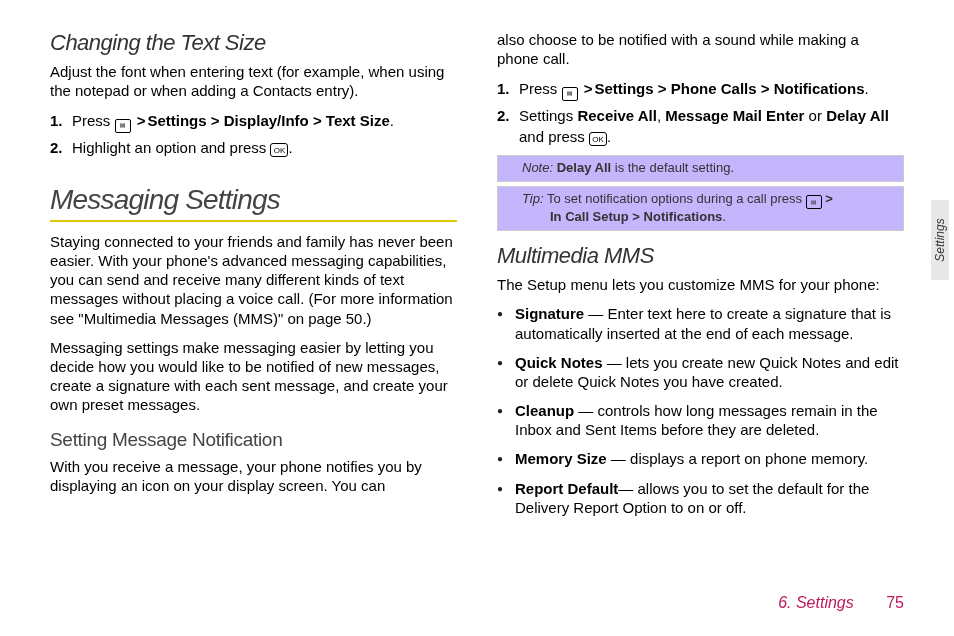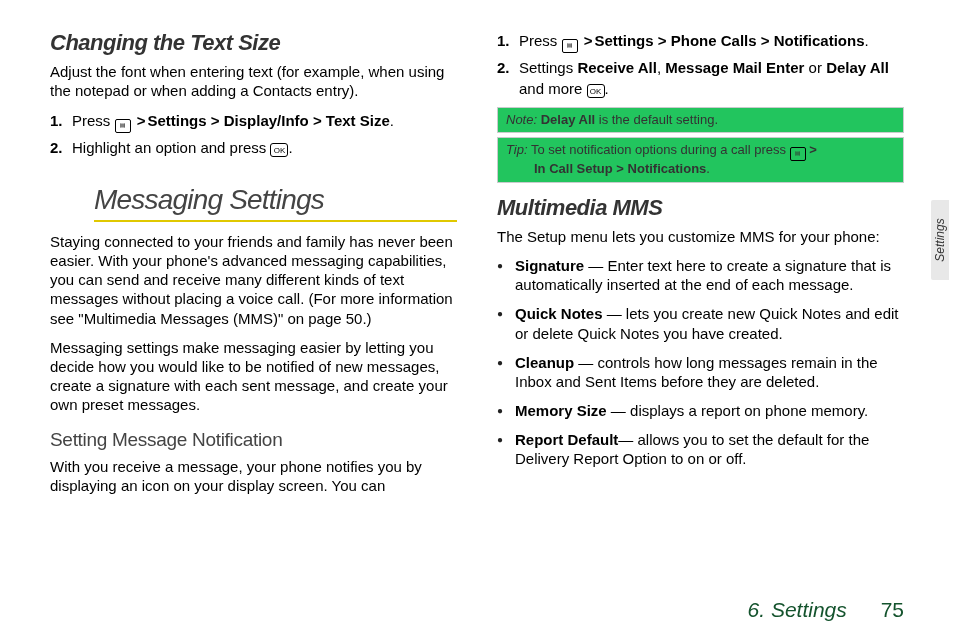--- a/index.html
+++ b/index.html
@@ -15,36 +15,35 @@
   .page-content {
     display: flex;
     gap: 40px;
   }
   .column {
     flex: 1;
   }
   .section-head {
     font-size: 22px;
     font-style: italic;
-    font-weight: 700;
+    font-weight: 400;
     color: #333;
     letter-spacing: -0.5px;
     margin-bottom: 6px;
   }
   .heading1 {
     font-size: 28px;
     font-style: italic;
     font-weight: 400;
     color: #444;
     letter-spacing: -0.8px;
     border-bottom: 2px solid #e0c800;
     padding-bottom: 4px;
     margin-top: 26px;
     margin-bottom: 10px;
-    margin-left: 44px;
   }
   .subhead {
     font-size: 19px;
     color: #444;
     letter-spacing: -0.3px;
     margin-top: 14px;
     margin-bottom: 6px;
   }
   p.body {
     font-size: 15px;
@@ -108,23 +107,23 @@
     justify-content: center;
     width: 16px;
     height: 14px;
     border: 1px solid #000;
     border-radius: 2px;
     font-size: 6px;
     line-height: 5px;
     vertical-align: -1px;
   }
   .note-box {
-    background: #22c55e;
+    background: #c4b5fd;
     border: 1px solid #c9cbcd;
-    padding: 4px 8px;
+    padding: 4px 24px;
     font-size: 13px;
     font-style: italic;
     color: #333;
     margin-bottom: 4px;
     line-height: 1.3;
   }
   .note-box .label {
     font-style: italic;
     font-weight: normal;
   }
@@ -145,25 +144,25 @@
   }
   .side-tab span {
     transform: rotate(-90deg);
     font-size: 12px;
     font-style: italic;
     color: #333;
     white-space: nowrap;
   }
   .footer {
     position: absolute;
-    bottom: 14px;
+    bottom: 24px;
     right: 50px;
-    font-size: 21px;
-    font-style: italic;
-    color: #14532d;
+    font-size: 16px;
+    font-style: italic;
+    color: #be185d;
   }
   .footer .pn {
     font-style: normal;
     margin-left: 28px;
   }
 </style>
 </head>
 <body>
 
 <div class="page-content">
@@ -182,27 +181,28 @@
     </ol>
 
     <div class="heading1">Messaging Settings</div>
     <p class="body">Staying connected to your friends and family has never been easier. With your phone's advanced messaging capabilities, you can send and receive many different kinds of text messages without placing a voice call. (For more information see "Multimedia Messages (MMS)" on page 50.)</p>
     <p class="body">Messaging settings make messaging easier by letting you decide how you would like to be notified of new messages, create a signature with each sent message, and create your own preset messages.</p>
     <div class="subhead">Setting Message Notification</div>
     <p class="body">With you receive a message, your phone notifies you by displaying an icon on your display screen. You can</p>
   </div>
 
   <div class="column">
+    <p class="body">also choose to be notified with a sound while making a phone call.</p>
     <ol>
       <li>
         <span>Press </span><span class="menu-key">▤</span>
         <span class="gt">&gt;</span><span class="b"><span>Settings &gt; Phone Calls &gt; Notifications</span></span>.
       </li>
       <li>
-        <span>Settings </span><span class="b">Receive All</span><span>, </span><span class="b">Message Mail Enter</span><span> or </span><span class="b">Delay All</span><span> and more </span><span class="ok-key">OK</span>.
+        <span>Settings </span><span class="b">Receive All</span><span>, </span><span class="b">Message Mail Enter</span><span> or </span><span class="b">Delay All</span><span> and press </span><span class="ok-key">OK</span>.
       </li>
     </ol>
 
     <div class="note-box">
       <span class="label">Note:</span>
       <span class="bold-normal">Delay All</span><span class="normal"> is the default setting.</span>
     </div>
     <div class="note-box">
       <span class="label">Tip:</span><span class="normal"> To set notification options during a call press </span><span class="menu-key normal" style="font-style:normal">▤</span> <span class="bold-normal">&gt;</span><br>
       <span class="tip-indent"><span class="bold-normal">In Call Setup</span> <span class="bold-normal">&gt;</span> <span class="bold-normal">Notifications</span><span class="normal">.</span></span>

